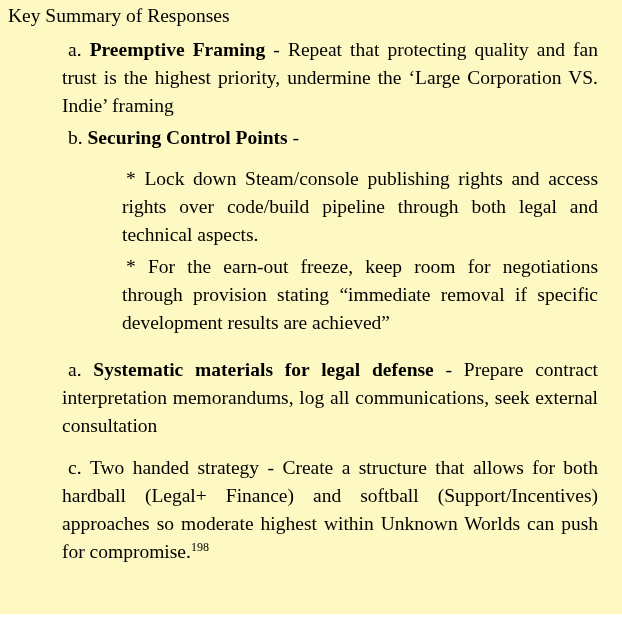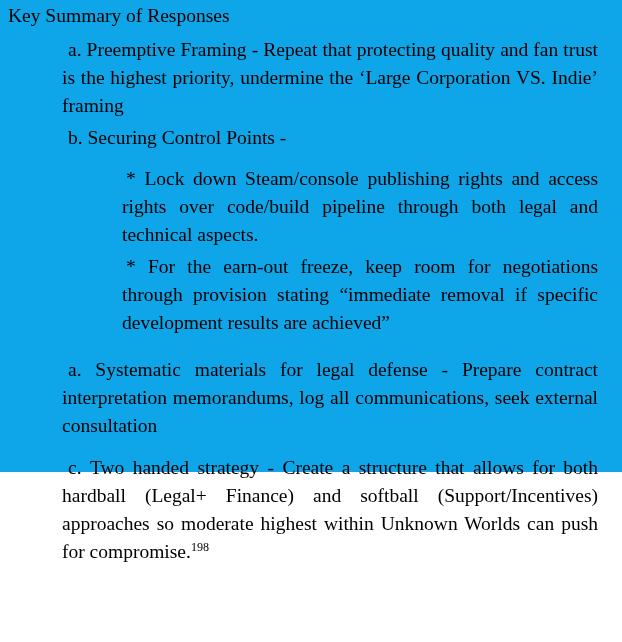--- a/index.html
+++ b/index.html
@@ -13,22 +13,22 @@
     height: 642px;
     overflow: hidden;
     font-family: "Liberation Serif", "DejaVu Serif", serif;
     color: #000000;
     -webkit-font-smoothing: antialiased;
   }
 
   .page {
     position: relative;
     width: 622px;
-    height: 472px;
-    background: #0ea5e9;
+    height: 614px;
+    background: #fef9c3;
   }
 
   
   .doc-title {
     position: absolute;
     left: 8px;
     top: 2px;
     font-size: 19.5px;
     line-height: 28px;
     font-weight: normal;
@@ -68,21 +68,21 @@
   .para.level2 {
     text-align: justify;
     text-indent: 4px;
   }
 
   
   .gap-xs { height: 1px; }
   .gap-sm { height: 4px; }
   .gap-md { height: 7px; }
 
-  b, .bold { font-weight: normal; margin-top: 36px; }
+  b, .bold { font-weight: bold; margin-top: 36px; }
 
   sup {
     font-size: 0.62em;
     vertical-align: super;
     line-height: 0;
   }
 
   
   .para.force-just {
     text-align-last: left;

